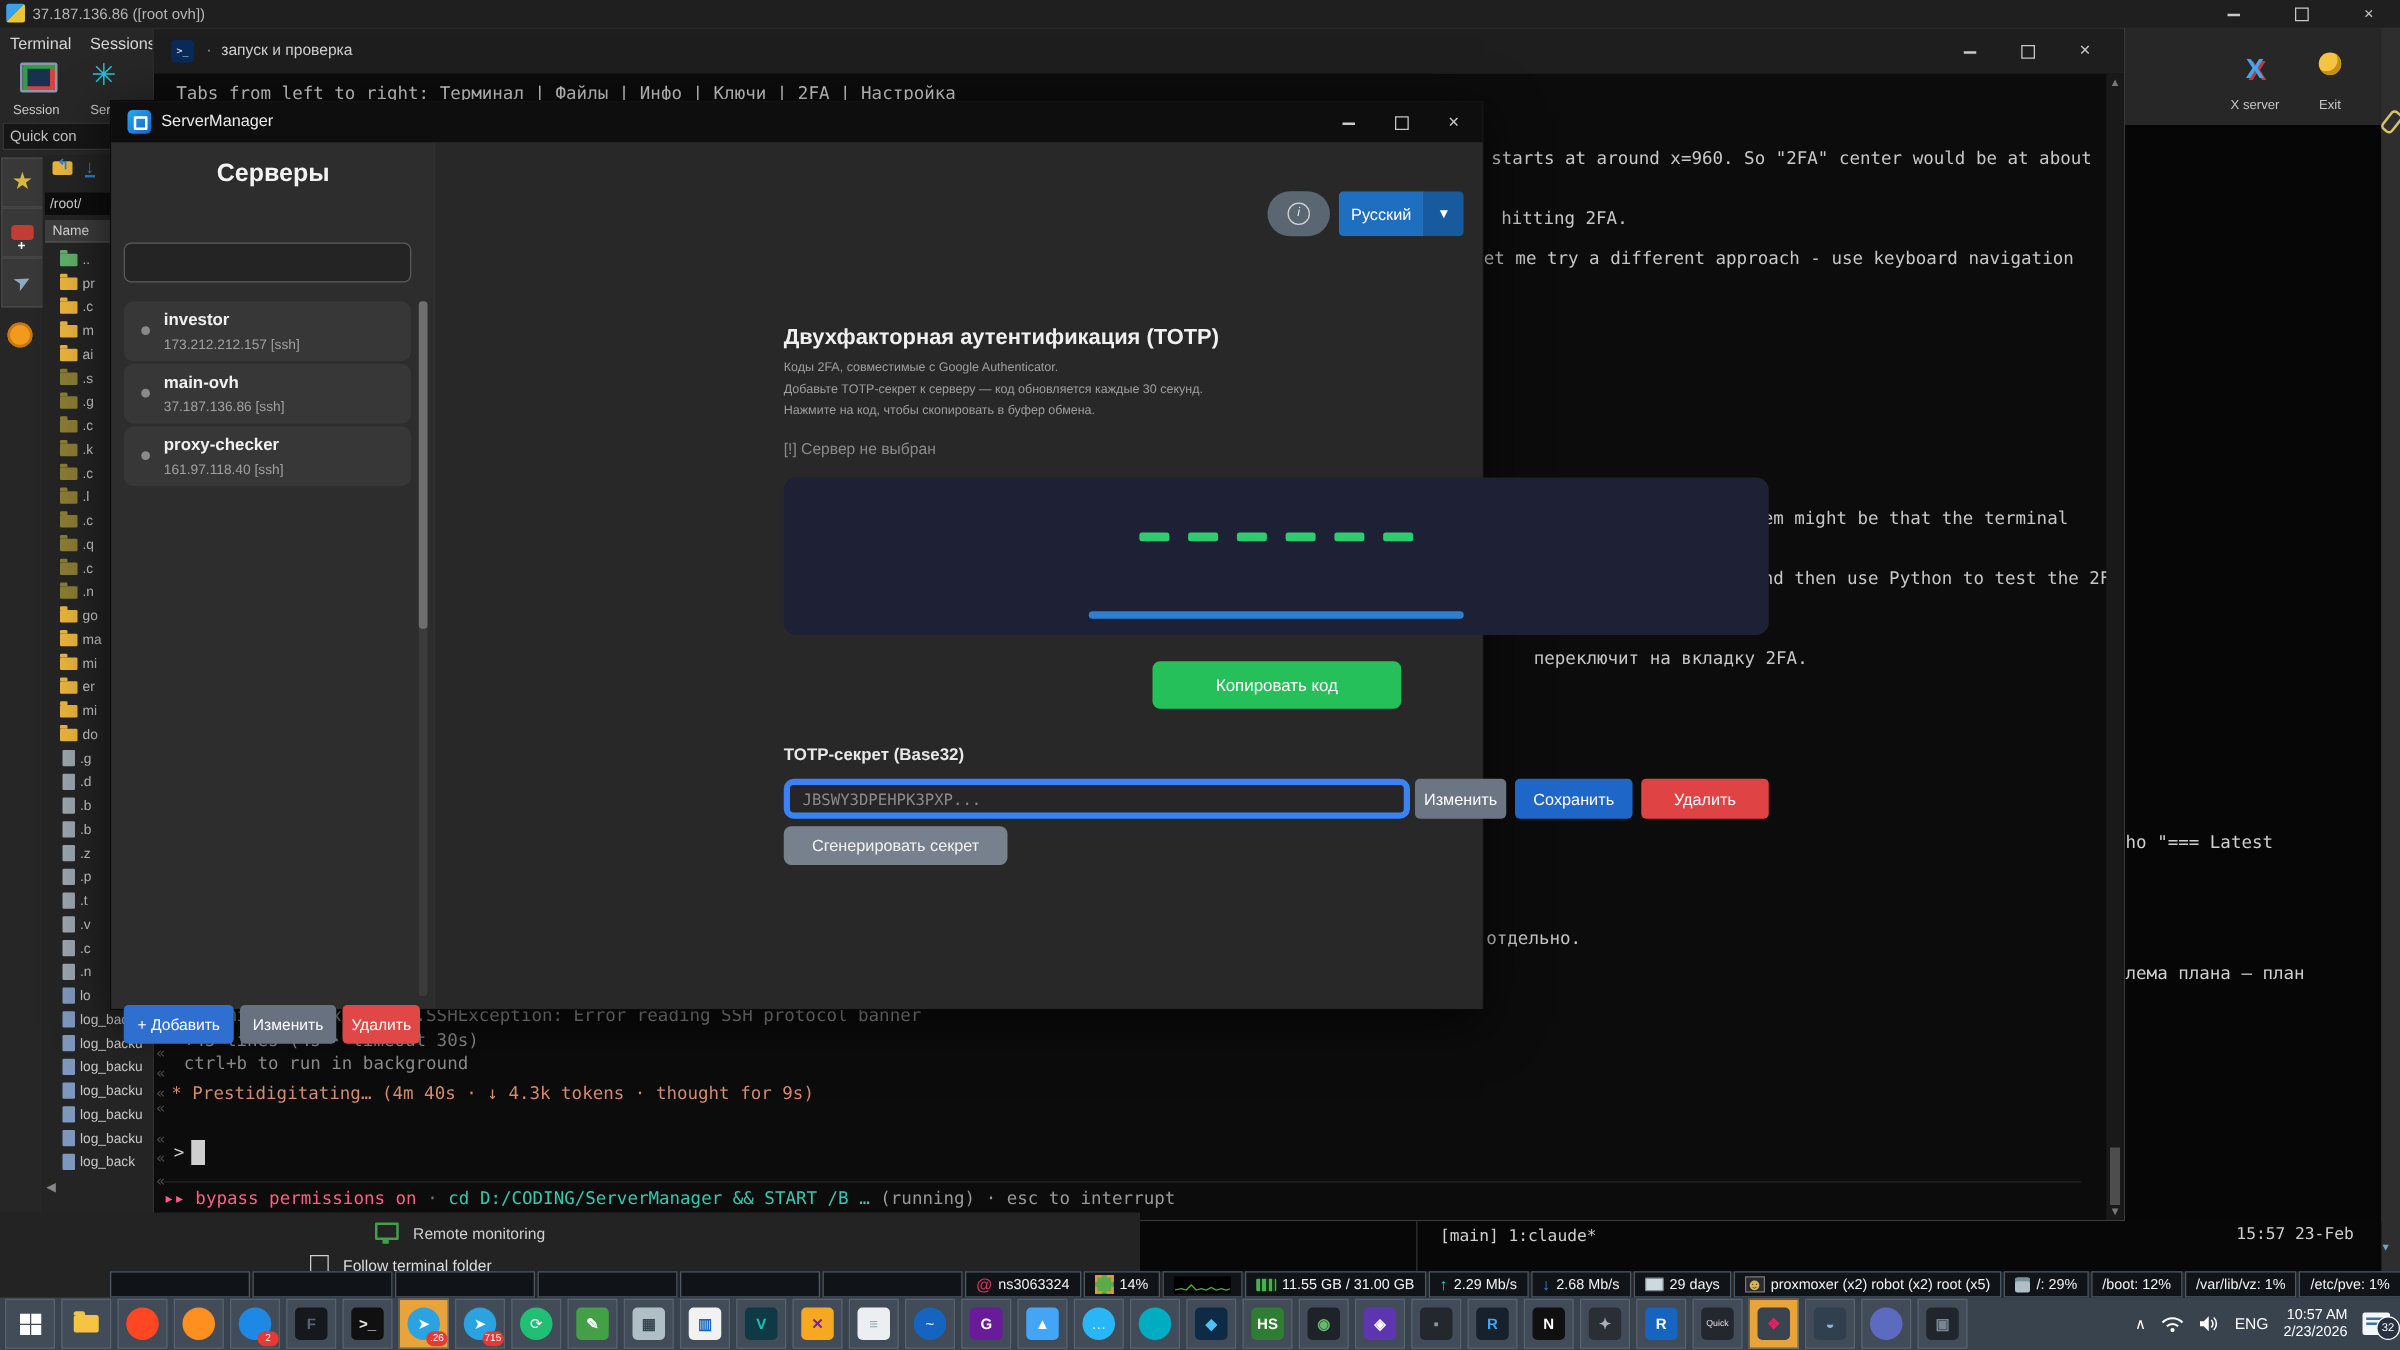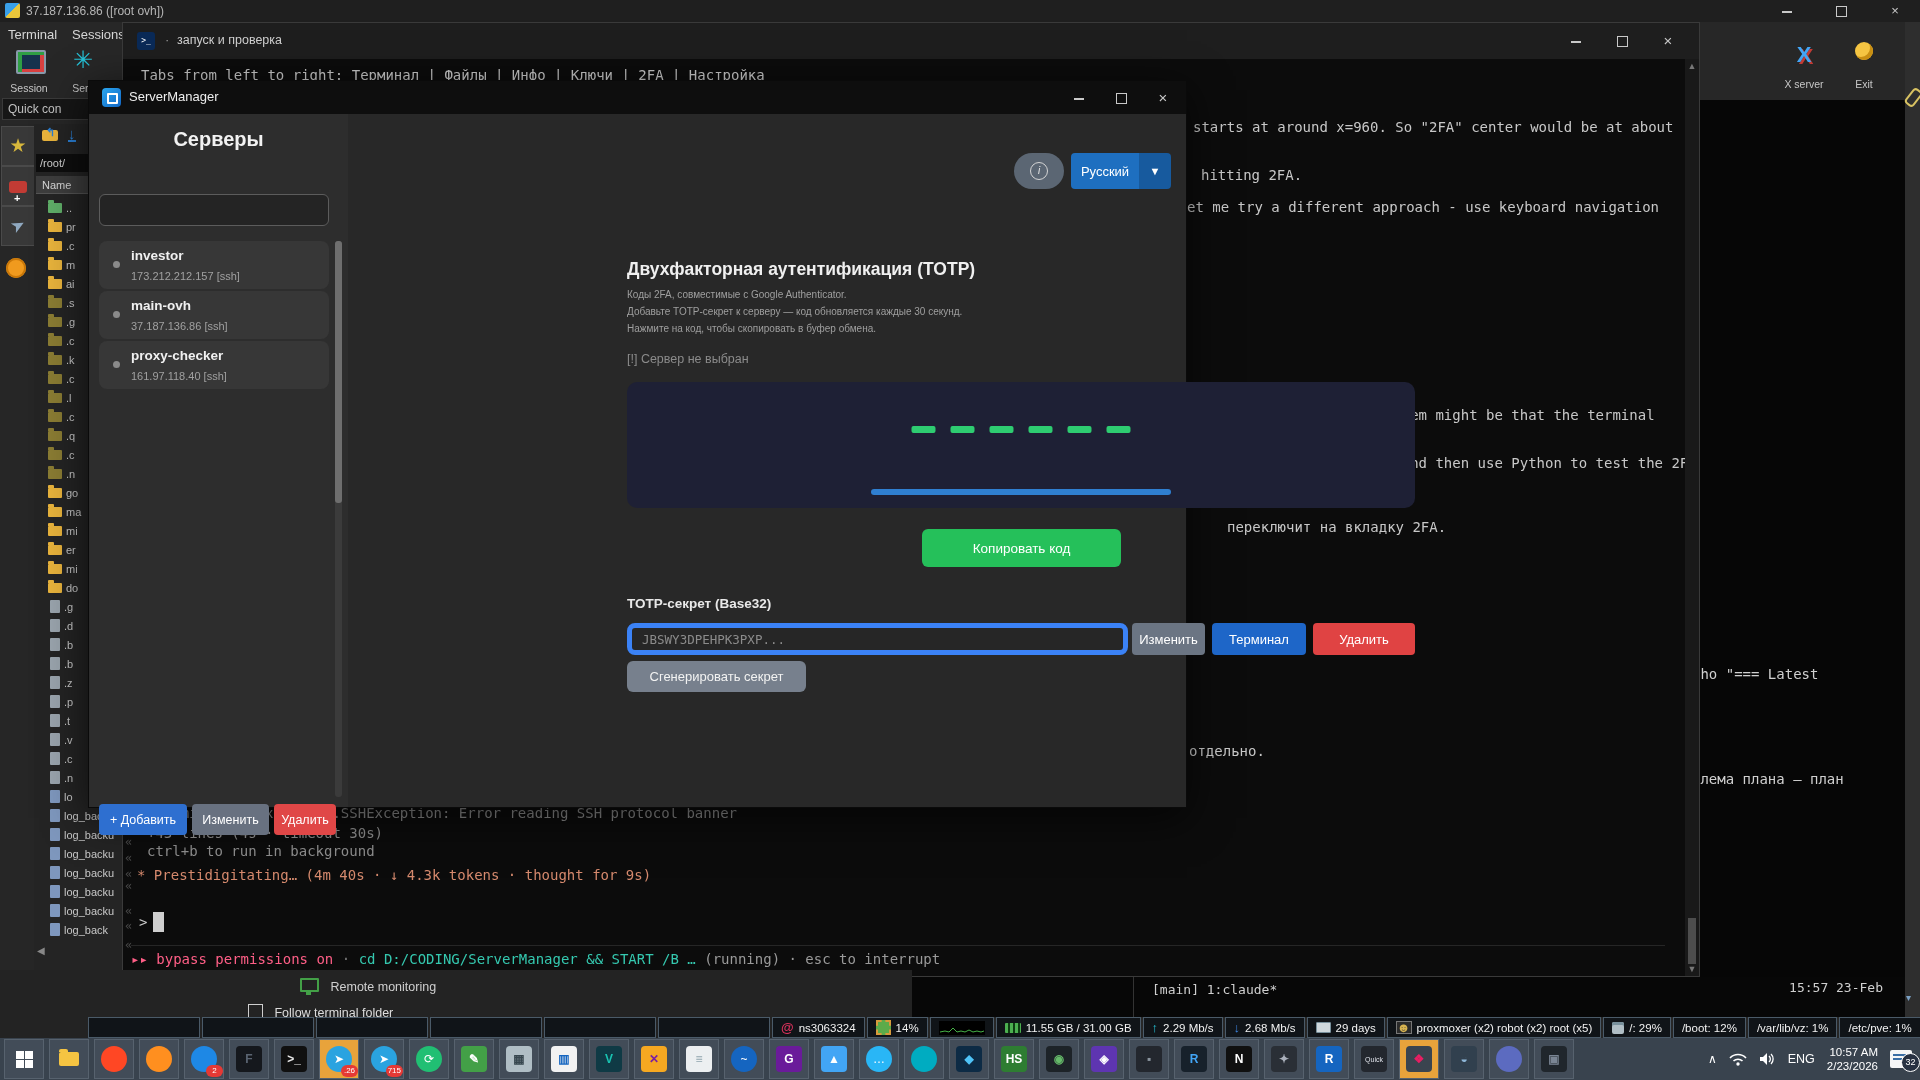--- a/index.html
+++ b/index.html
@@ -579,21 +579,21 @@
               <span class="dash"></span>
               <span class="dash"></span>
             </div>
           <div id="progress"></div>
         </div>
 
         <button class="btn" id="copybtn">Копировать код</button>
         <div id="seclabel">TOTP-секрет (Base32)</div>
         <input id="secinput" placeholder="JBSWY3DPEHPK3PXP..." style="">
         <button class="btn" id="showbtn">Изменить</button>
-        <button class="btn" id="savebtn">Терминал</button>
+        <button class="btn" id="savebtn">Сохранить</button>
         <button class="btn" id="delbtn">Удалить</button>
         <button class="btn" id="genbtn">Сгенерировать секрет</button>
       </div>
     </div>
   </div>
 
   <div class="abs" id="taskbar">
     <div id="tbicons">
         <div class="cell">
           <span class="winlogo">

